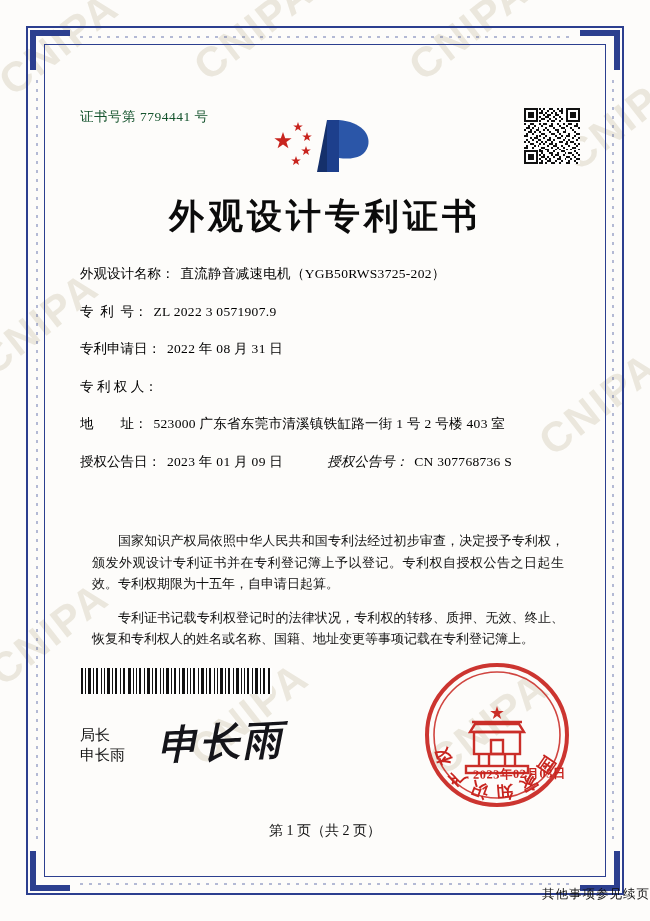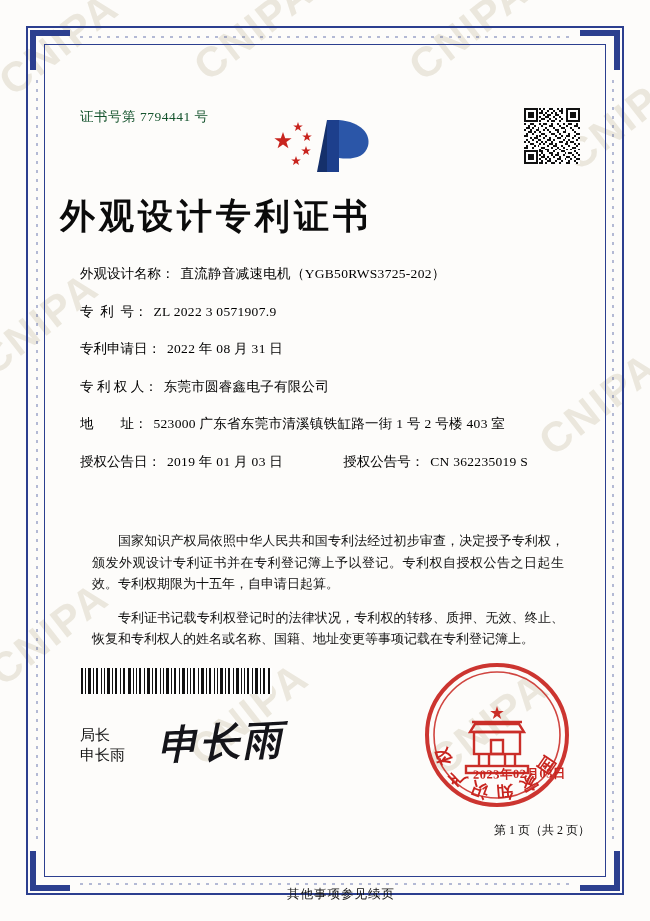--- a/index.html
+++ b/index.html
@@ -110,20 +110,21 @@
     top: 50px;
     transform: translateX(-50%);
     width: 120px;
     height: 72px;
   }
 
   .title {
     position: absolute;
     left: 0; right: 0;
     top: 133px;
+    text-align: center;
     font-size: 35px;
     font-weight: bold;
     letter-spacing: 4px;
     color: #0b0b0b;
     font-family: Liberation Mono, monospace;
   }
 
   .fields {
     position: absolute;
     left: 20px;
@@ -139,21 +140,22 @@
   }
   .field-label {
     white-space: pre;
     flex: 0 0 auto;
   }
   .field-value {
     margin-left: 6px;
     letter-spacing: 0.3px;
   }
   .field-row.split .second-label {
-    margin-left: 60px;
+    margin-left: 44px;
+    font-style: italic;
   }
 
   .body-text {
     position: absolute;
     left: 20px;
     top: 458px;
     width: 496px;
     font-size: 13px;
     line-height: 21.5px;
     color: #111;
@@ -211,30 +213,30 @@
     color: #c8241e;
     font-weight: bold;
     letter-spacing: 0.5px;
     transform: rotate(-1deg);
   }
 
   .page-no {
     position: absolute;
     left: 0; right: 0;
     top: 762px;
-    text-align: right;
-    font-size: 12px;
+    text-align: center;
+    font-size: 14px;
     color: #111;
   }
 
   .footer-note {
     position: absolute;
     left: 0; right: 0;
     bottom: 18px;
-    text-align: center;
+    text-align: right;
     font-size: 12.5px;
     color: #111;
     letter-spacing: 1px;
     padding-left: 32px;
   }
 </style>
 </head>
 <body>
 
 <div class="page">
@@ -495,31 +497,30 @@
       <div class="field-row">
         <span class="field-label">专  利  号：</span>
         <span class="field-value">ZL 2022 3 0571907.9</span>
       </div>
       <div class="field-row">
         <span class="field-label">专利申请日：</span>
         <span class="field-value">2022 年 08 月 31 日</span>
       </div>
       <div class="field-row">
         <span class="field-label">专 利 权 人：</span>
-        <span class="field-value">东莞市圆睿鑫电子有限公司</span>
       </div>
       <div class="field-row">
         <span class="field-label">地        址：</span>
         <span class="field-value">523000 广东省东莞市清溪镇铁缸路一街 1 号 2 号楼 403 室</span>
       </div>
       <div class="field-row split">
         <span class="field-label">授权公告日：</span>
-        <span class="field-value">2019 年 01 月 03 日</span>
+        <span class="field-value">2023 年 01 月 09 日</span>
         <span class="field-label second-label">授权公告号：</span>
-        <span class="field-value">CN 362235019 S</span>
+        <span class="field-value">CN 307768736 S</span>
       </div>
     </div>
 
     <div class="body-text">
       <p>国家知识产权局依照中华人民共和国专利法经过初步审查，决定授予专利权，颁发外观设计专利证书并在专利登记簿上予以登记。专利权自授权公告之日起生效。专利权期限为十五年，自申请日起算。</p>
       <p>专利证书记载专利权登记时的法律状况，专利权的转移、质押、无效、终止、恢复和专利权人的姓名或名称、国籍、地址变更等事项记载在专利登记簿上。</p>
     </div>
 
     <div class="barcode">
       <svg viewBox="0 0 192 26" width="192" height="26" shape-rendering="crispEdges">

